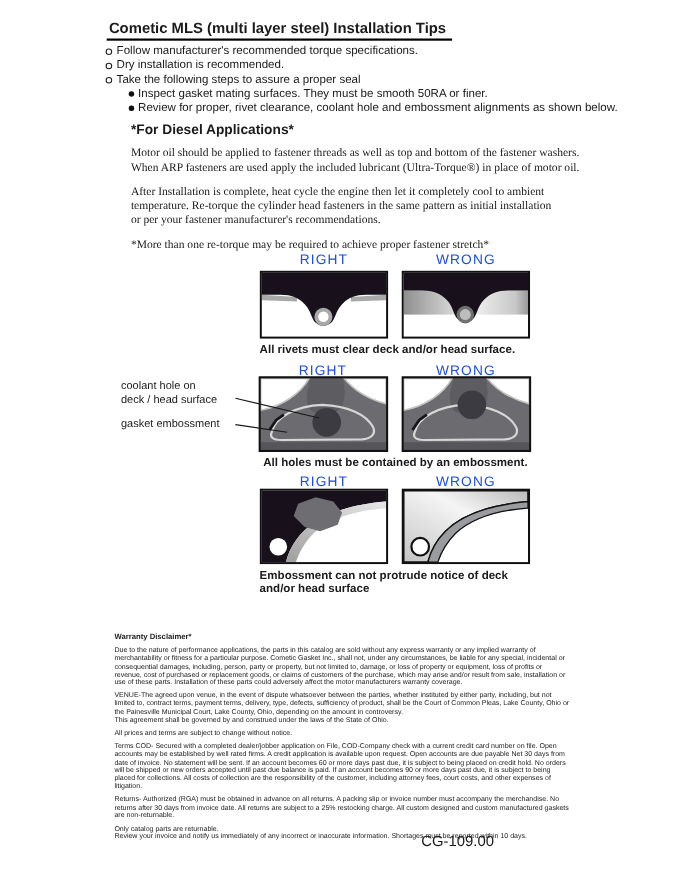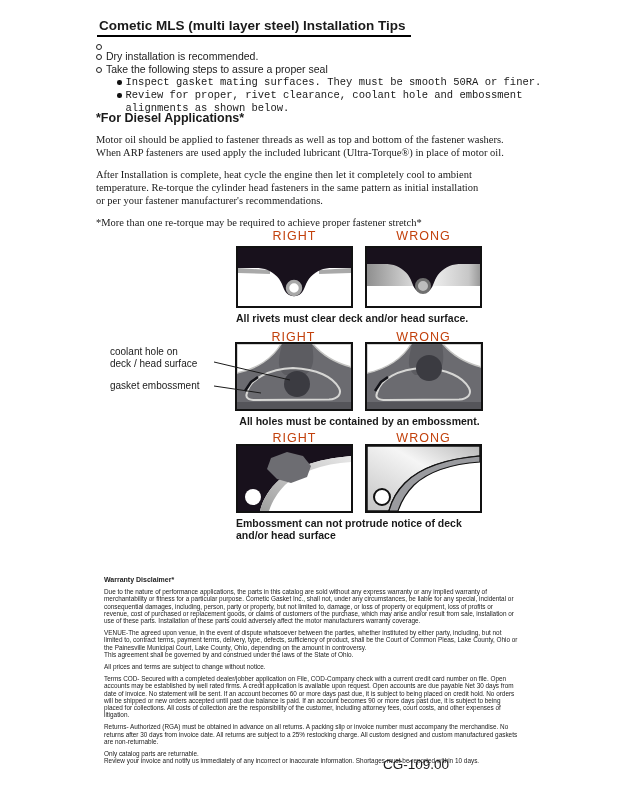--- a/index.html
+++ b/index.html
@@ -2,47 +2,48 @@
 <html><head>
 <meta charset="utf-8">
 <style>
   html,body{margin:0;padding:0;background:#fff;}
   .page{position:relative;width:618px;height:800px;background:#fff;overflow:hidden;
         font-family:"Liberation Sans",sans-serif;color:#1a1a1a;}
   .title{position:absolute;left:97px;top:18px;margin:0;font-size:13.5px;font-weight:bold;
          border-bottom:2px solid #000;padding:0 5px 2px 2px;white-space:nowrap;}
   .bullets{position:absolute;left:96px;top:40px;font-size:10.5px;line-height:13px;width:470px;}
   .b{display:flex;align-items:flex-start;}
-  .b.sub{margin-left:21px;font-family:Liberation Mono, monospace;}
+  .b.sub{margin-left:21px;}
   .m-o{flex:none;width:4px;height:4px;border:1px solid #222;border-radius:50%;margin:4px 4px 0 0;}
   .m-f{flex:none;width:4.5px;height:4.5px;background:#111;border-radius:50%;margin:4px 4px 0 0;}
-  .diesel{position:absolute;left:96px;top:112px;width:472px;font-size:10.5px;line-height:13px;}
+  .diesel{position:absolute;left:119px;top:112px;width:472px;font-size:10.5px;line-height:13px;}
   .diesel h2{margin:0 0 8px;font-size:12.5px;font-weight:bold;}
   .diesel p{margin:0 0 9px;white-space:pre-line;font-family:Liberation Serif, serif;}
-  .fig-label{position:absolute;width:117px;text-align:center;font-size:12.5px;letter-spacing:1px;color:#c2410c;}
+  .fig-label{position:absolute;width:117px;text-align:center;font-size:12.5px;letter-spacing:1px;color:#1d4ed8;}
   .panel{position:absolute;line-height:0;}
   .cap{position:absolute;font-size:10.5px;line-height:12px;font-weight:bold;white-space:pre-line;}
   .cap.center{text-align:center;}
   .ann{position:absolute;font-size:10px;line-height:11.5px;text-align:left;white-space:pre-line;color:#1a1a1a;}
   .overlay{position:absolute;left:0;top:0;pointer-events:none;}
   .disc{position:absolute;left:104px;top:576px;width:414px;font-size:6.4px;line-height:7.2px;color:#222;}
   .disc h3{margin:0 0 5px;font-size:7px;font-weight:bold;}
   .disc p{margin:0 0 5px;white-space:pre-line;}
   .code{position:absolute;left:383px;top:757px;font-size:13.5px;color:#1a1a1a;}
 </style>
 </head>
 <body>
 
 <div class="page">
 
   <h1 class="title">Cometic MLS (multi layer steel) Installation Tips</h1>
 
   <div class="bullets">
     <div class="b">
       <span class="m-o"></span>
+      <span>Follow manufacturer's recommended torque specifications.</span>
     </div>
     <div class="b">
       <span class="m-o"></span>
       <span>Dry installation is recommended.</span>
     </div>
     <div class="b">
       <span class="m-o"></span>
       <span>Take the following steps to assure a proper seal</span>
     </div>
     <div class="b sub">

